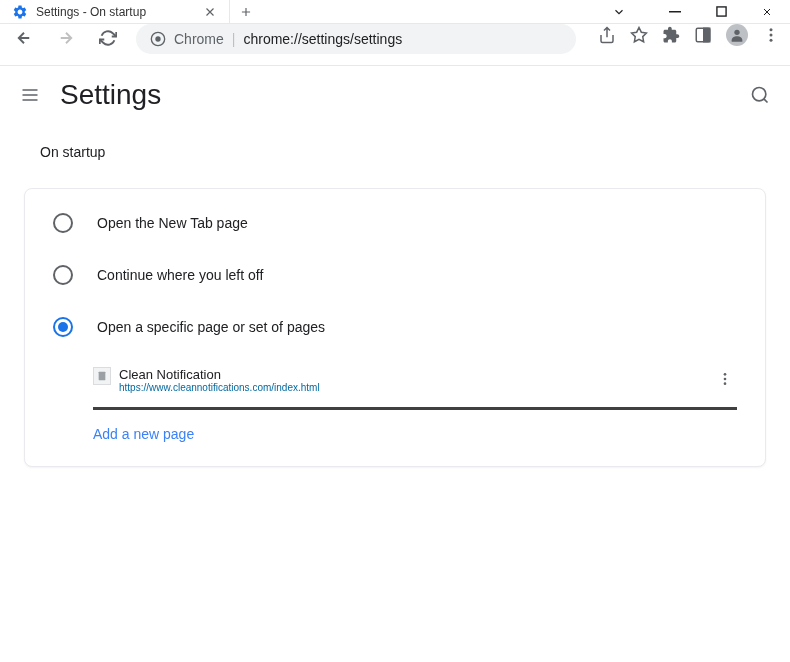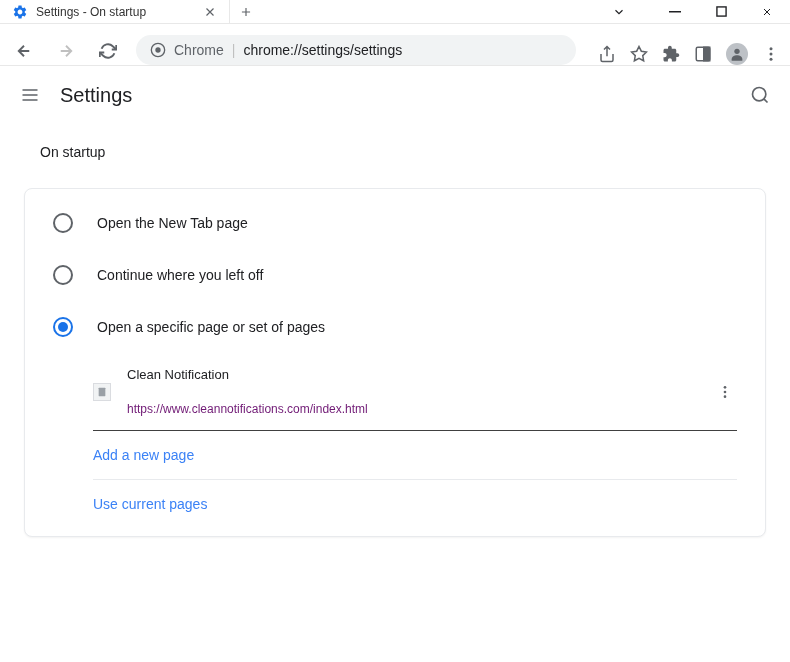--- a/index.html
+++ b/index.html
@@ -25,54 +25,54 @@
     .tab { display: flex; align-items: center; gap: 8px; padding: 0 12px; min-width: 230px; border-right: 1px solid #e8e8e8; position: relative; }
     .tab-icon { width: 16px; height: 16px; color: #1a73e8; }
     .tab-title { font-size: 12px; color: #333; flex: 1; }
     .tab-close { width: 14px; height: 14px; color: #5f6368; cursor: pointer; }
     .new-tab { width: 32px; display: flex; align-items: center; justify-content: center; cursor: pointer; }
     .win-controls { margin-left: auto; display: flex; align-items: center; gap: 0; }
     .win-btn { width: 46px; height: 38px; display: flex; align-items: center; justify-content: center; cursor: pointer; }
     .win-chevron { width: 46px; height: 38px; display: flex; align-items: center; justify-content: center; margin-right: 10px;}
     
     
-    .toolbar { height: 42px; display: flex; align-items: flex-end; padding: 0 10px; gap: 14px; border-bottom: 1px solid #e8e8e8; }
+    .toolbar { height: 42px; display: flex; align-items: flex-start; padding: 0 10px; gap: 14px; border-bottom: 1px solid #e8e8e8; }
     .nav-btn { width: 28px; height: 28px; display: flex; align-items: center; justify-content: center; color: #5f6368; cursor: pointer; border-radius: 50%; }
     .nav-btn.disabled { color: #c0c0c0; }
     .omnibox { flex: 1; height: 30px; background: #f1f3f4; border-radius: 15px; display: flex; align-items: center; padding: 0 14px; gap: 8px; }
     .omni-icon { width: 16px; height: 16px; color: #5f6368; }
     .omni-prefix { font-size: 14px; color: #5f6368; }
     .omni-sep { color: #c0c0c0; font-size: 14px; }
     .omni-url { font-size: 14px; color: #202124; }
     .toolbar-right { display: flex; align-items: center; gap: 14px; margin-left: 8px; }
     .tb-icon { width: 18px; height: 18px; color: #5f6368; cursor: pointer; }
     .avatar { width: 22px; height: 22px; border-radius: 50%; background: #bdc1c6; display:flex; align-items:center; justify-content:center;}
     
     
     .settings-header { height: 58px; display: flex; align-items: center; padding: 0 20px; gap: 20px; }
     .menu-icon { width: 20px; height: 20px; color: #5f6368; cursor: pointer; }
-    .settings-title { font-size: 20px; font-weight: 500; color: #202124; }
+    .settings-title { font-size: 28px; font-weight: 500; color: #202124; }
     .header-search { margin-left: auto; width: 20px; height: 20px; color: #5f6368; cursor: pointer; }
     
     
     .content { padding: 20px 24px; position: relative; z-index: 1; }
     .section-title { font-size: 14px; color: #202124; margin-bottom: 28px; padding-left: 16px; }
     .card { background: #fff; border: 1px solid #e8eaed; border-radius: 8px; box-shadow: 0 1px 2px rgba(0,0,0,0.05); padding: 8px 8px; }
     .radio-row { display: flex; align-items: center; padding: 16px 20px; gap: 24px; cursor: pointer; }
     .radio { width: 20px; height: 20px; border: 2px solid #5f6368; border-radius: 50%; display: flex; align-items: center; justify-content: center; flex-shrink: 0; }
     .radio.selected { border-color: #1a73e8; }
     .radio.selected::after { content: ''; width: 10px; height: 10px; background: #1a73e8; border-radius: 50%; }
     .radio-label { font-size: 14px; color: #202124; }
     
     .page-list { margin-left: 60px; margin-right: 20px; }
-    .page-item { display: flex; align-items: center; padding: 14px 0; border-bottom: 1px solid #404040; gap: 16px; }
+    .page-item { display: flex; align-items: flex-start; padding: 14px 0; border-bottom: 3px solid #404040; gap: 8px; }
     .page-favicon { width: 18px; height: 18px; background: #f1f3f4; border: 1px solid #dadce0; flex-shrink: 0; display:flex; align-items:center; justify-content:center;}
     .page-info { flex: 1; }
     .page-title { font-size: 13px; color: #202124; }
-    .page-url { font-size: 12px; color: #701a75; margin-top: 20px; }
+    .page-url { font-size: 10px; color: #0369a1; margin-top: 0; }
     .more-btn { width: 24px; height: 24px; display: flex; align-items: center; justify-content: center; cursor: pointer; color: #5f6368; }
     
     .link-row { padding: 16px 0; font-size: 14px; color: #3b82f6; cursor: pointer; border-bottom: 1px solid #e8eaed; }
     .link-row:last-child { border-bottom: none; }
   </style>
 </head>
 <body>
 
 <div class="watermark">
   <span>PC</span>
@@ -211,16 +211,15 @@
         </div>
         <div class="more-btn">
           <svg width="16" height="16" viewBox="0 0 24 24" fill="currentColor">
               <circle cx="12" cy="5" r="2"></circle>
               <circle cx="12" cy="12" r="2"></circle>
               <circle cx="12" cy="19" r="2"></circle>
             </svg>
         </div>
       </div>
       <div class="link-row">Add a new page</div>
-      <div class="link-row">Use current pages</div>
     </div>
   </div>
 </div>
 
 </body></html>

